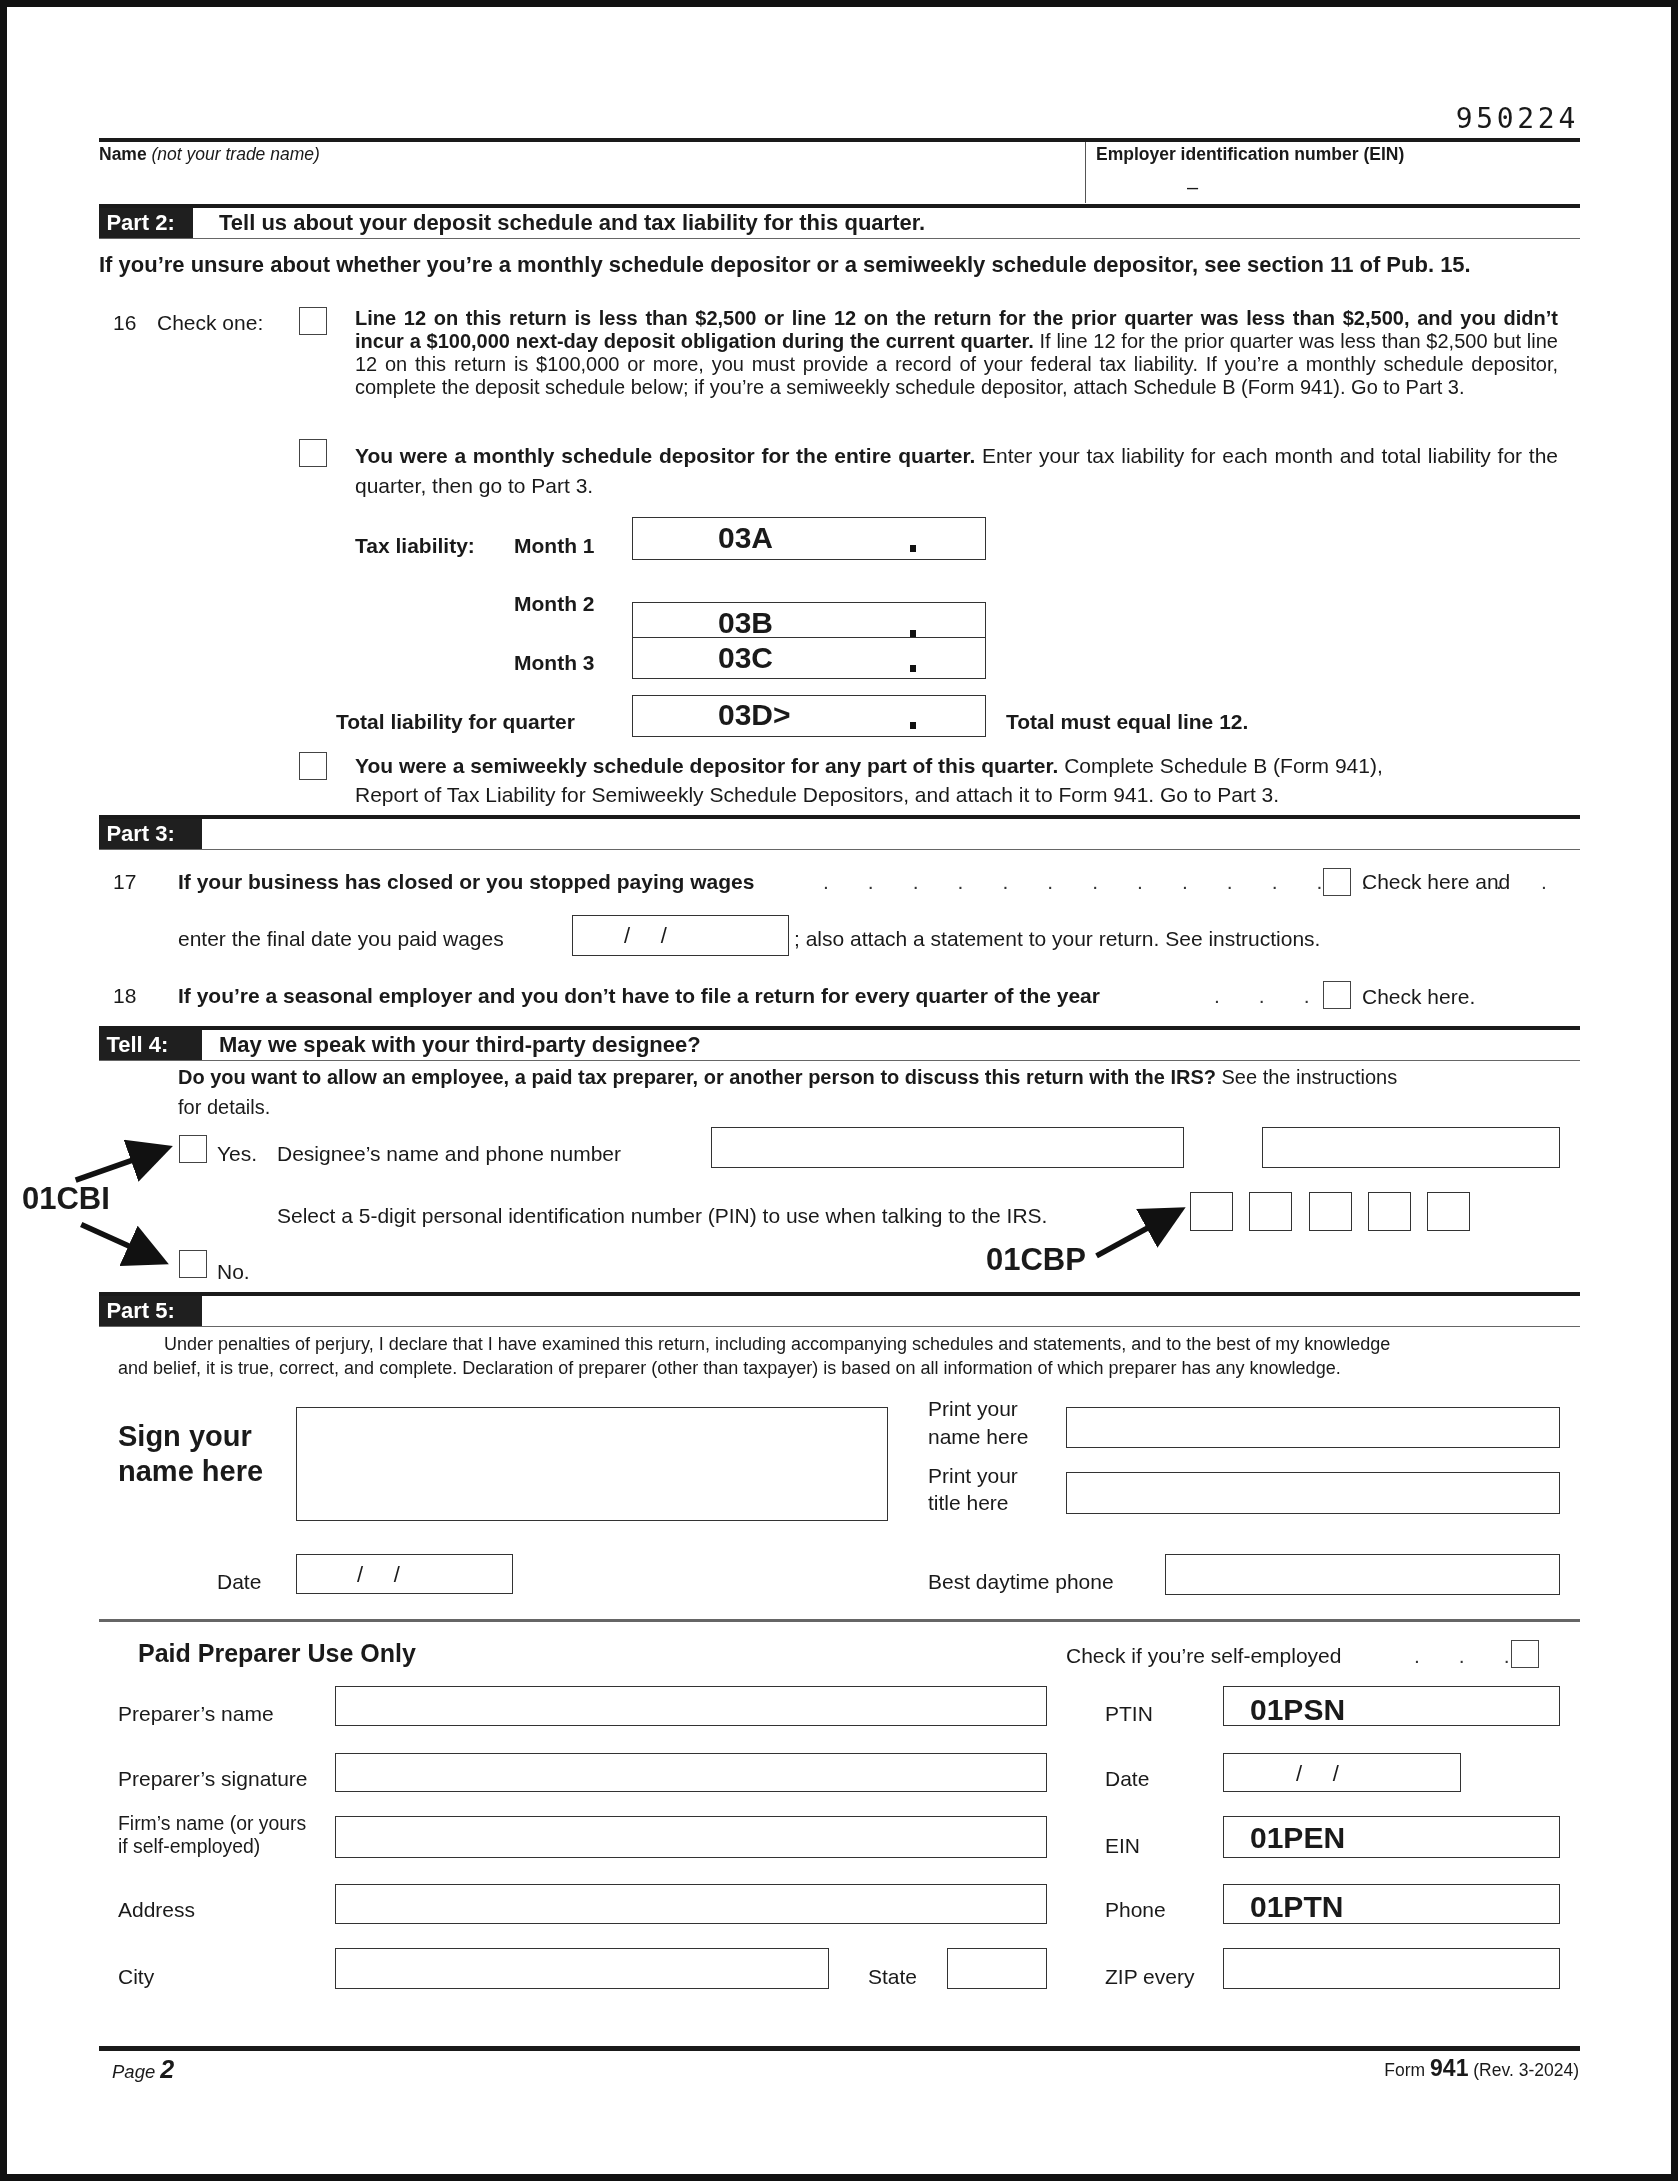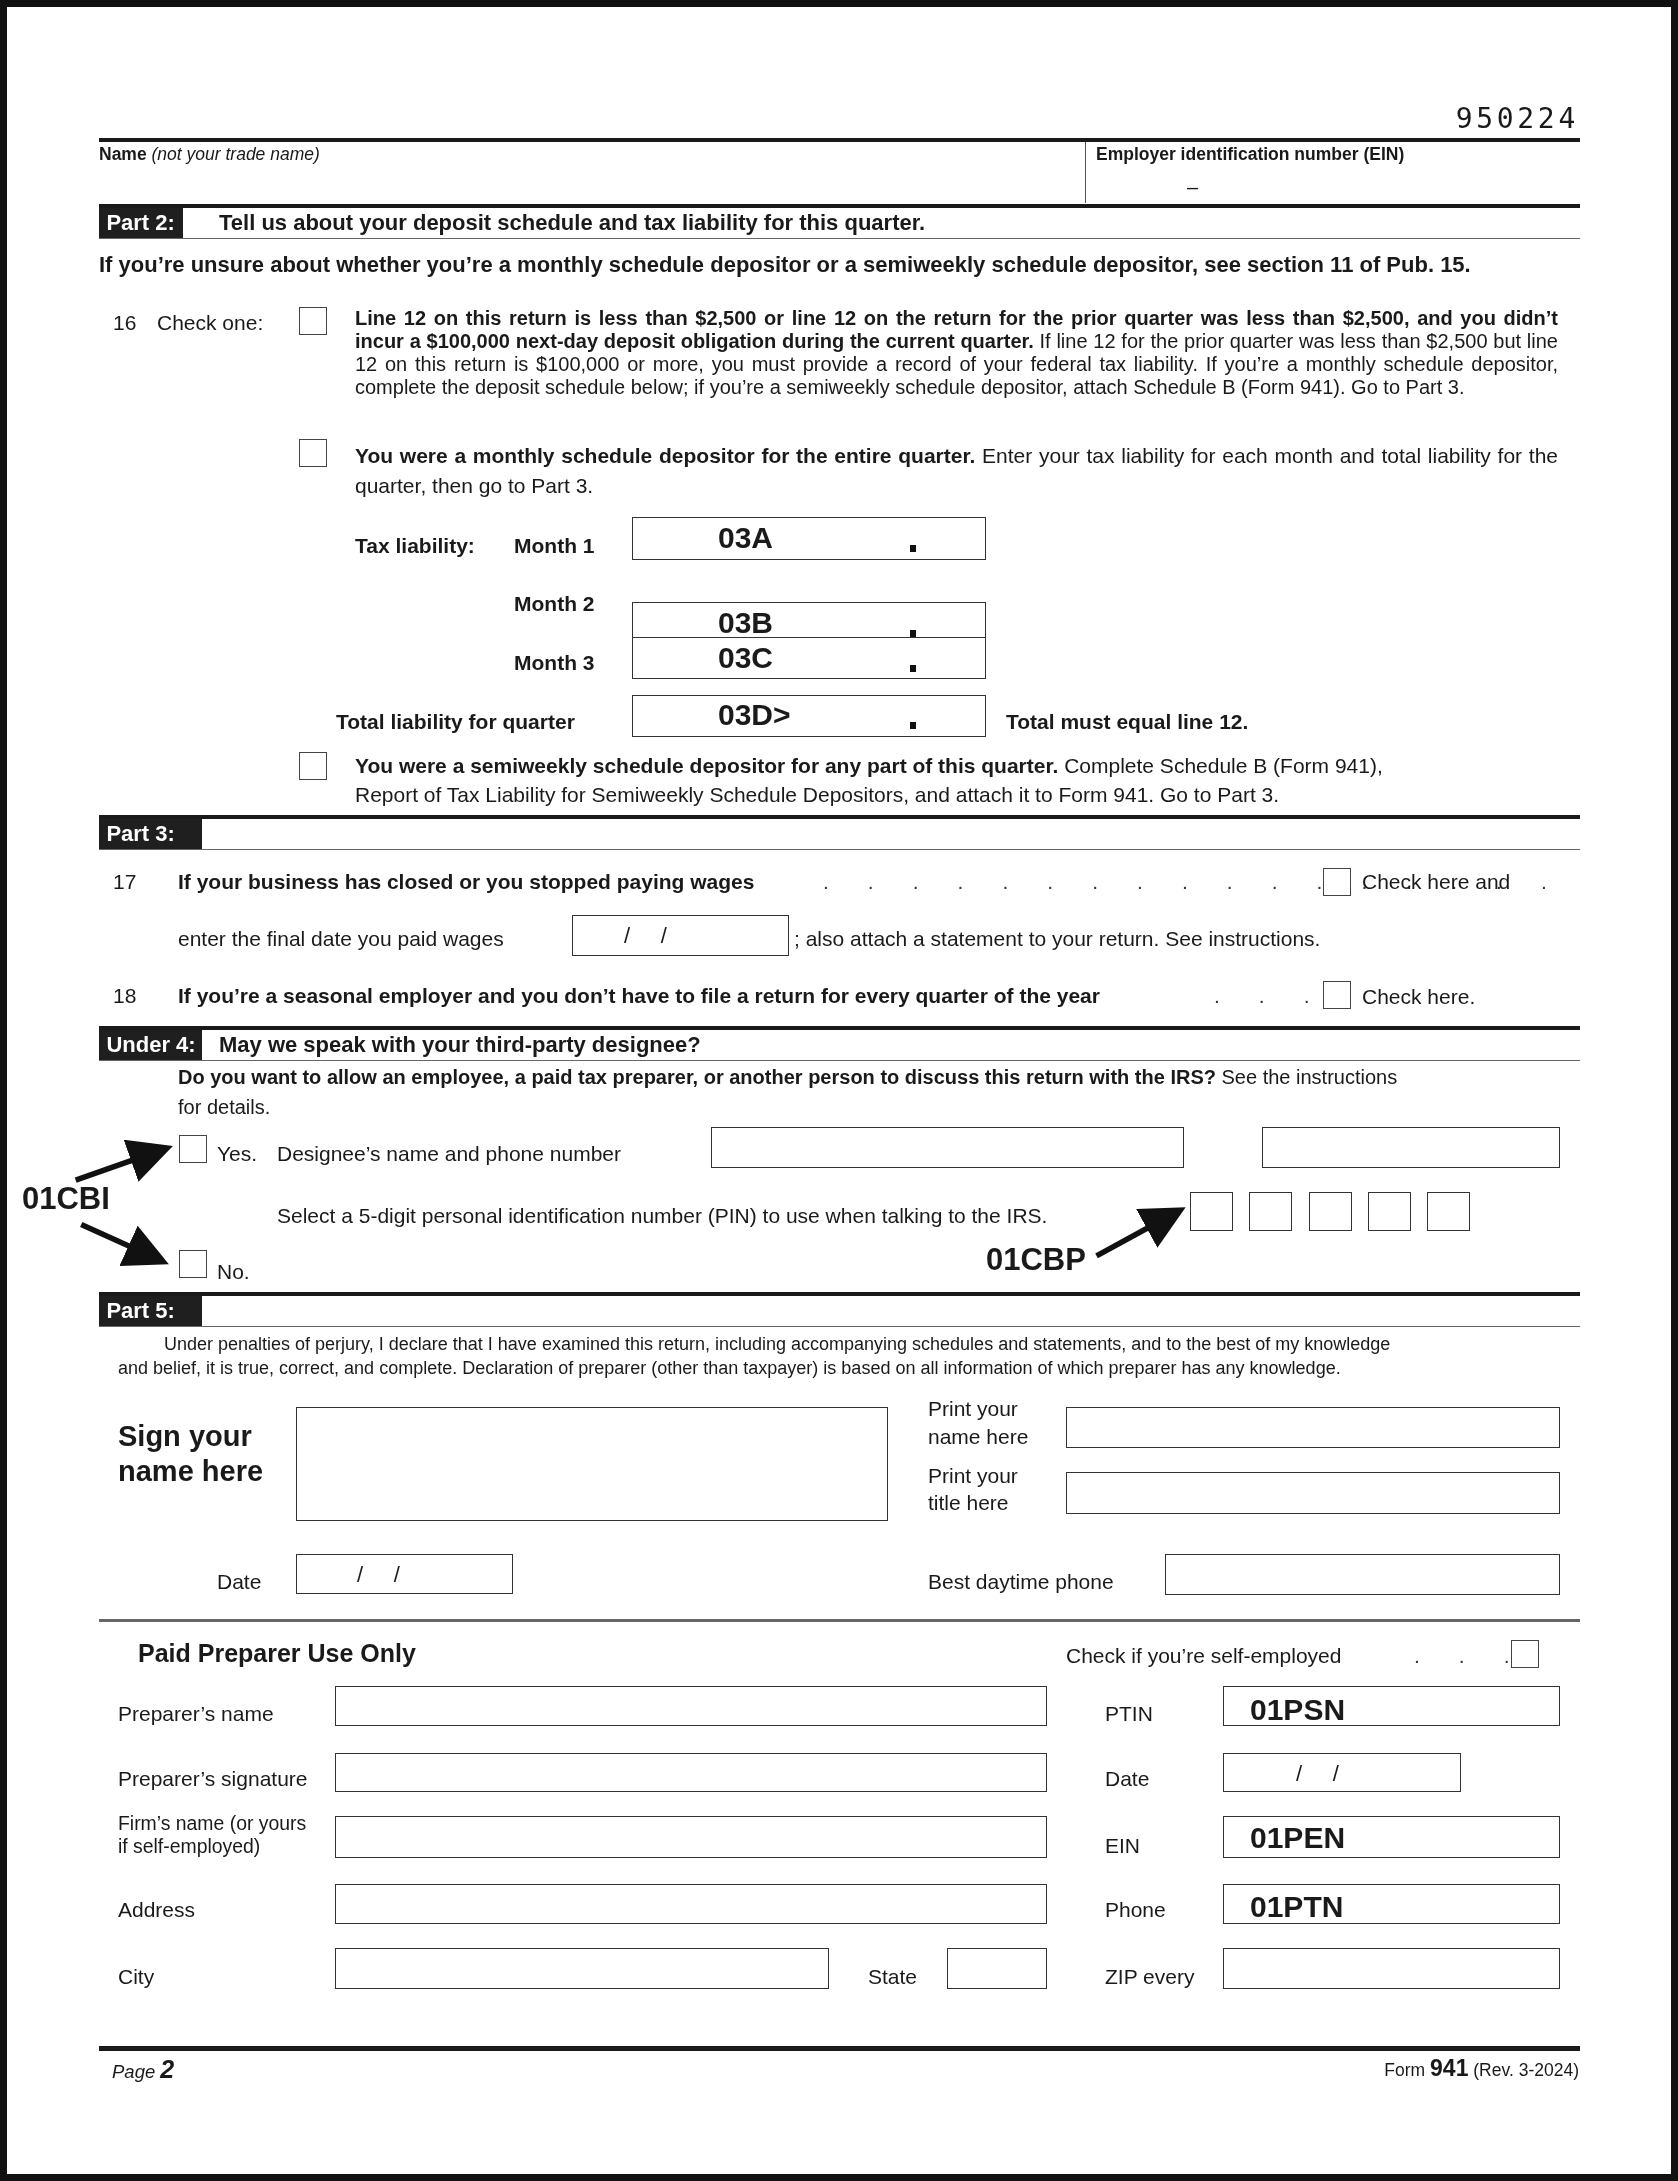--- a/index.html
+++ b/index.html
@@ -39,21 +39,21 @@
   <i>(not your trade name)</i>
 </div>
 <div class="abs" style="left:99px; top:164px; width:983px; height:37px;"></div>
 <div class="abs" style="left:1085px; top:142px; width:0.9px; height:61px; background:#555;"></div>
 <div class="txt b" style="left:1096px; top:146px; font-size:17.5px;">Employer identification number (EIN)</div>
 <div class="abs" style="left:1091px; top:164px; width:487px; height:37px;"></div>
 <div class="txt" style="left:1187px; top:177px; font-size:20px;">–</div>
 
 <div class="partbar" style="top:208px;">
   <div class="top"></div>
-  <div class="parttab" style="width:84px;">Part 2:</div>
+  <div class="parttab" style="width:94px;">Part 2:</div>
   <div class="parttitle" style="left:120px;">Tell us about your deposit schedule and tax liability for this quarter.</div>
   <div class="bot"></div>
 </div>
 <div class="txt b" style="left:99px; top:254px; font-size:22px;">If you’re unsure about whether you’re a monthly schedule depositor or a semiweekly schedule depositor, see section 11 of Pub. 15.</div>
 
 <div class="txt" style="left:113px; top:312px; font-size:21px;">16</div>
 <div class="txt" style="left:157px; top:312px; font-size:21px;">Check one:</div>
 <div class="cb" style="left:299px; top:307px;"></div>
 <div class="para" style="left:355px; top:307px; width:1203px;">
   <b>Line 12 on this return is less than $2,500 or line 12 on the return for the prior quarter was less than $2,500, and you didn’t incur a $100,000 next-day deposit obligation during the current quarter.</b><span> If line 12 for the prior quarter was less than $2,500 but line 12 on this return is $100,000 or more, you must provide a record of your federal tax liability. If you’re a monthly schedule depositor, complete the deposit schedule below; if you’re a semiweekly schedule depositor, attach Schedule B (Form 941). Go to Part 3.</span>
@@ -115,21 +115,21 @@
 <div class="txt" style="left:794px; top:928px;">; also attach a statement to your return. See instructions.</div>
 
 <div class="txt" style="left:113px; top:985px;">18</div>
 <div class="txt b" style="left:178px; top:985px;">If you’re a seasonal employer and you don’t have to file a return for every quarter of the year</div>
 <div class="txt leader" style="left:1214px; top:985px;">. . .</div>
 <div class="cb" style="left:1323px; top:981px;"></div>
 <div class="txt" style="left:1362px; top:986px;">Check here.</div>
 
 <div class="partbar" style="top:1030px;">
   <div class="top"></div>
-  <div class="parttab" style="width:103px;">Under 4:</div>
+  <div class="parttab" style="width:103px;">Tell 4:</div>
   <div class="parttitle" style="left:120px;">May we speak with your third-party designee?</div>
   <div class="bot"></div>
 </div>
 <div class="txt" style="left:178px; top:1067px; font-size:20px;">
   <b>Do you want to allow an employee, a paid tax preparer, or another person to discuss this return with the IRS?</b><span> See the instructions</span>
 </div>
 <div class="txt" style="left:178px; top:1097px; font-size:20px;">for details.</div>
 
 <div class="cb" style="left:179px; top:1135px;"></div>
 <div class="txt" style="left:217px; top:1143px;">Yes.</div>

